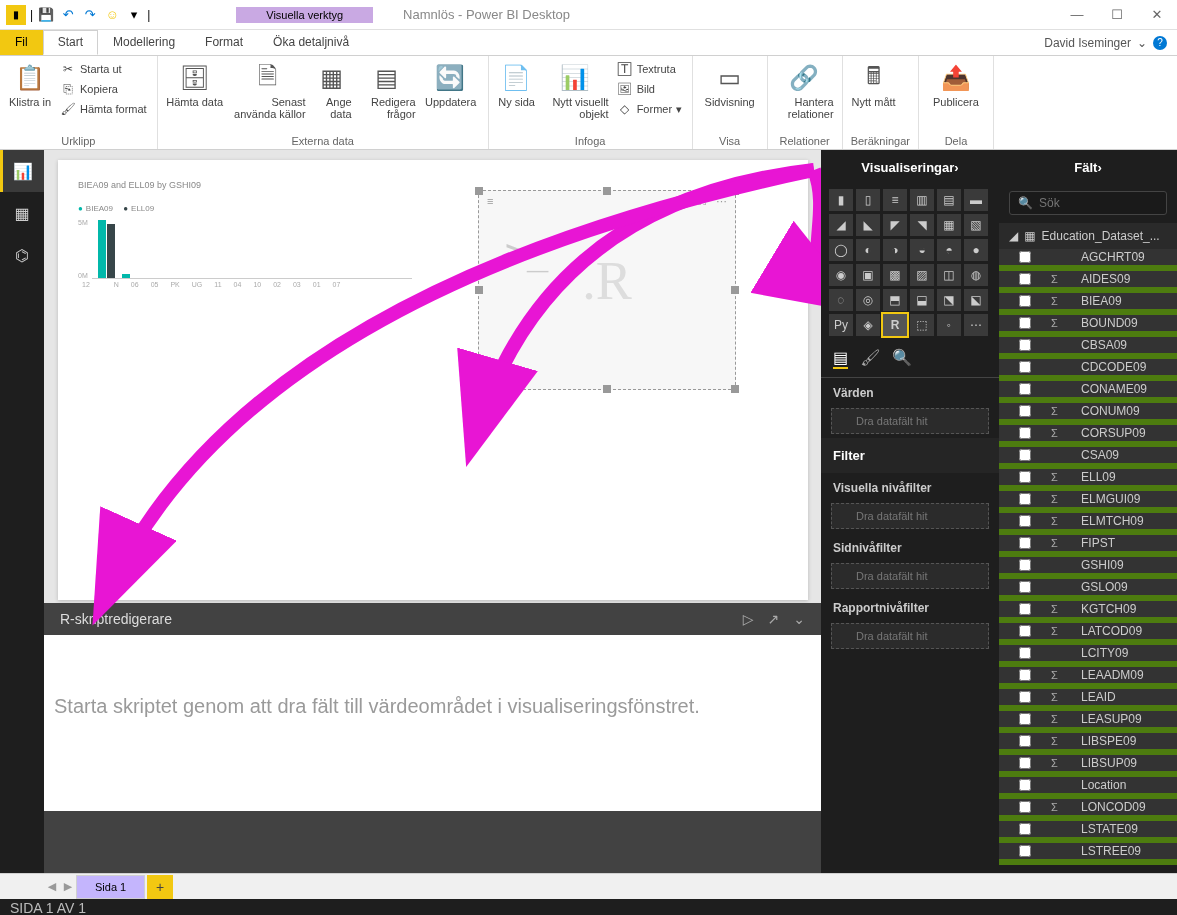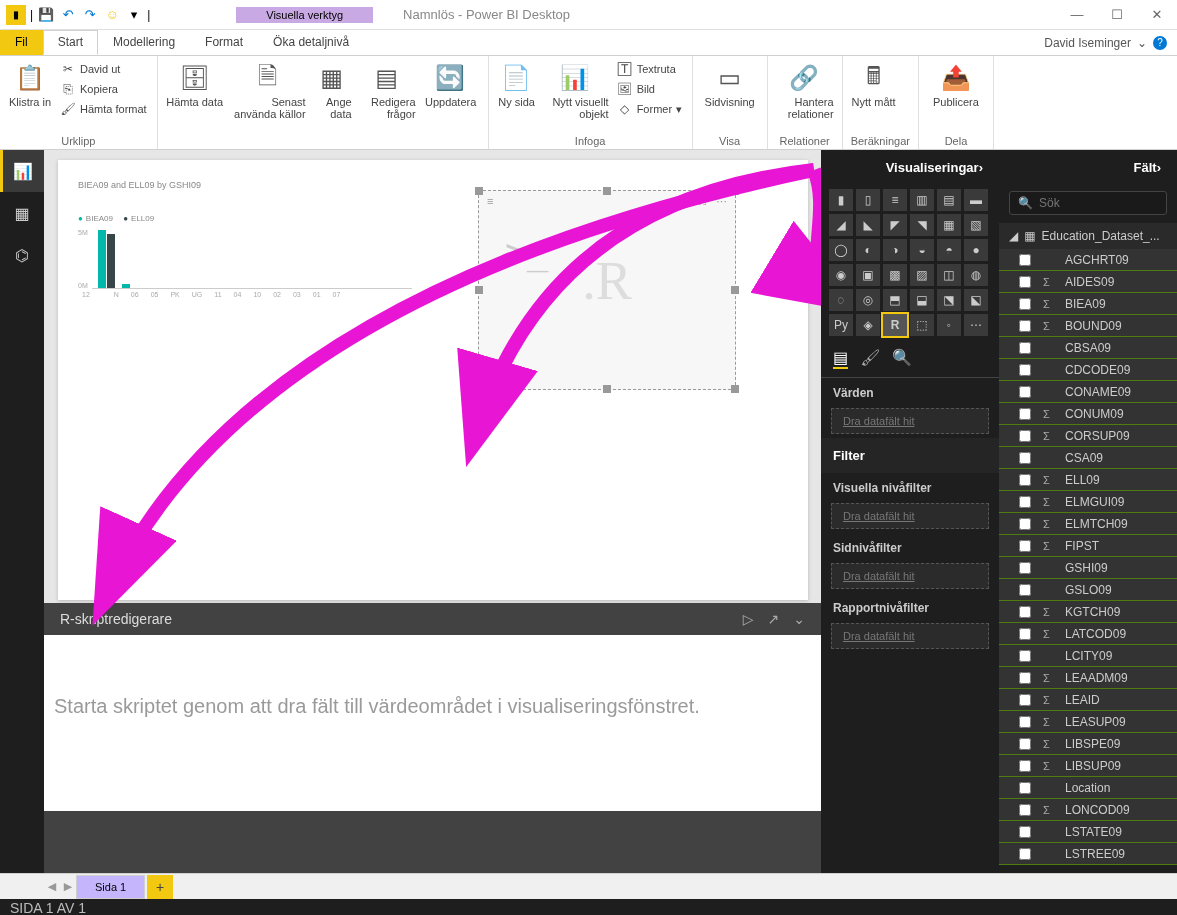--- a/index.html
+++ b/index.html
@@ -37,21 +37,21 @@
 
 
 .main { display: flex; height: calc(915px - 30px - 26px - 94px - 26px - 16px); }
 .left-rail { width: 44px; background: #1e1e1e; display: flex; flex-direction: column; }
 .left-rail .rail-btn { width: 44px; height: 42px; display: flex; align-items: center; justify-content: center; color: #ccc; cursor: pointer; font-size: 16px; }
 .left-rail .rail-btn.active { background: #3a3a3a; border-left: 3px solid #F2C811; }
 
 .canvas-area { flex: 1; background: #e6e6e6; position: relative; overflow: hidden; }
 .canvas-page { position: absolute; left: 14px; top: 10px; width: 750px; height: 440px; background: #fff; box-shadow: 0 1px 4px rgba(0,0,0,0.2); }
 .mini-chart { position: absolute; left: 20px; top: 20px; font-size: 8px; color: #666; }
-.mini-chart-title { font-size: 9px; color: #888; margin-bottom: 24px; }
+.mini-chart-title { font-size: 9px; color: #888; margin-bottom: 14px; }
 .mini-chart-legend { font-size: 8px; color: #888; margin-bottom: 6px; }
 .mini-chart-legend span { margin-right: 8px; }
 .mini-chart-legend span::before { content: "●"; margin-right: 3px; }
 .mini-chart-legend .s1::before { color: #01B8AA; }
 .mini-chart-legend .s2::before { color: #374649; }
 .mini-bars { height: 60px; width: 320px; position: relative; border-bottom: 1px solid #ccc; }
 .mini-bar { position: absolute; bottom: 0; width: 8px; background: #01B8AA; }
 .mini-xaxis { display: flex; font-size: 7px; color: #aaa; gap: 12px; margin-top: 2px; margin-left: 4px; }
 
 .r-visual { position: absolute; left: 420px; top: 30px; width: 258px; height: 200px; border: 1px dashed #999; background: #f7f7f7; }
@@ -68,37 +68,37 @@
 .handle.mr { right: -4px; top: 50%; margin-top: -4px; }
 
 
 .r-editor { position: absolute; left: 0; bottom: 0; right: 0; height: 270px; background: #424242; }
 .r-editor-header { height: 32px; background: #424242; color: #ddd; display: flex; align-items: center; padding: 0 16px; font-size: 14px; }
 .r-editor-header .ctrls { margin-left: auto; display: flex; gap: 14px; color: #aaa; cursor: pointer; }
 .r-editor-body { background: #fff; height: 176px; padding: 60px 10px 10px 10px; font-size: 20px; color: #9a9a9a; }
 
 
 .viz-pane { width: 178px; background: #1e1e1e; color: #ccc; display: flex; flex-direction: column; font-size: 12px; overflow-y: auto; }
-.pane-header { padding: 10px 16px; font-weight: bold; font-size: 13px; color: #fff; display: flex; align-items: center; justify-content: flex-end; cursor: pointer; }
+.pane-header { padding: 10px 24px; font-weight: bold; font-size: 13px; color: #fff; display: flex; align-items: center; justify-content: center; cursor: pointer; }
 .viz-icons { display: grid; grid-template-columns: repeat(6, 24px); gap: 3px; padding: 4px 8px; }
 .viz-icon { width: 24px; height: 22px; background: #3a3a3a; display: flex; align-items: center; justify-content: center; font-size: 12px; color: #ccc; cursor: pointer; }
 .viz-icon.sel { outline: 2px solid #F2C811; background: #555; }
 .viz-tabs { display: flex; gap: 12px; padding: 8px 12px; border-bottom: 1px solid #444; }
 .viz-tabs span { cursor: pointer; color: #aaa; font-size: 16px; }
 .viz-tabs span.active { color: #fff; border-bottom: 2px solid #F2C811; }
 .viz-section { padding: 8px 12px 4px 12px; font-size: 12px; color: #ccc; font-weight: bold; }
-.drop-well { margin: 4px 10px; padding: 6px 11px; border: 1px dashed #555; background: #2b2b2b; color: #777; font-size: 11px; text-decoration: underline; }
+.drop-well { margin: 4px 10px; padding: 6px 24px; border: 1px dashed #555; background: #2b2b2b; color: #777; font-size: 11px; }
 .filter-header { padding: 10px 12px; font-weight: bold; font-size: 13px; color: #fff; background: #252525; }
 
 
 .fields-pane { width: 178px; background: #1e1e1e; color: #ccc; display: flex; flex-direction: column; font-size: 12px; overflow-y: auto; }
 .search-box { margin: 6px 10px 8px 10px; border: 1px solid #444; border-radius: 3px; display: flex; align-items: center; padding: 4px 8px; color: #888; background: #1a1a1a; }
 .search-box input { background: transparent; border: none; outline: none; color: #ccc; font-size: 12px; flex: 1; margin-left: 6px; }
 .table-name { padding: 6px 10px; display: flex; align-items: center; gap: 6px; font-size: 12px; cursor: pointer; background: #2a2a2a; }
-.field-row { padding: 3px 10px 3px 20px; display: flex; align-items: center; gap: 12px; font-size: 12px; cursor: pointer; background: #333; border-bottom: 1px solid #4d7c0f; height: 22px; }
+.field-row { padding: 3px 10px 3px 20px; display: flex; align-items: center; gap: 20px; font-size: 12px; cursor: pointer; background: #333; border-bottom: 6px solid #4d7c0f; height: 22px; }
 .field-row input[type=checkbox] { width: 12px; height: 12px; }
 .field-row .sigma { color: #aaa; font-size: 11px; width: 10px; }
 
 
 .page-tabs { height: 26px; background: #f0f0f0; display: flex; align-items: center; padding-left: 44px; border-top: 1px solid #d0d0d0; font-size: 11px; }
 .page-tabs .nav { width: 16px; text-align: center; color: #999; cursor: pointer; }
 .page-tabs .ptab { padding: 5px 18px; background: #c4b5fd; border: 1px solid #d0d0d0; cursor: pointer; }
 .page-tabs .addp { width: 26px; height: 24px; background: #F2C811; display: flex; align-items: center; justify-content: center; cursor: pointer; font-size: 14px; color: #444; margin-left: 2px; }
 
 
@@ -150,21 +150,21 @@
 <div class="ribbon">
   <div class="ribbon-group">
     <div class="ribbon-group-body">
       <div class="ribbon-btn" style="width:44px;">
         <div class="icon">📋</div>
         <div class="label">Klistra in</div>
       </div>
       <div class="ribbon-small-list">
         <div class="ribbon-small">
             <span class="sicon">✂</span>
-            <span>David ut</span>
+            <span>Starta ut</span>
           </div>
         <div class="ribbon-small">
             <span class="sicon">⎘</span>
             <span>Kopiera</span>
           </div>
         <div class="ribbon-small">
             <span class="sicon">🖌</span>
             <span>Hämta format</span>
           </div>
       </div>
@@ -188,20 +188,21 @@
         </div>
       <div class="ribbon-btn">
           <div class="icon">▤</div>
           <div class="label">Redigera frågor</div>
         </div>
       <div class="ribbon-btn">
           <div class="icon">🔄</div>
           <div class="label">Uppdatera</div>
         </div>
     </div>
+    <div class="ribbon-group-label">Externa data</div>
   </div>
 
   <div class="ribbon-group">
     <div class="ribbon-group-body">
       <div class="ribbon-btn" style="width:40px;">
           <div class="icon">📄</div>
           <div class="label">Ny sida</div>
         </div>
       <div class="ribbon-btn" style="width:66px;">
           <div class="icon">📊</div>

